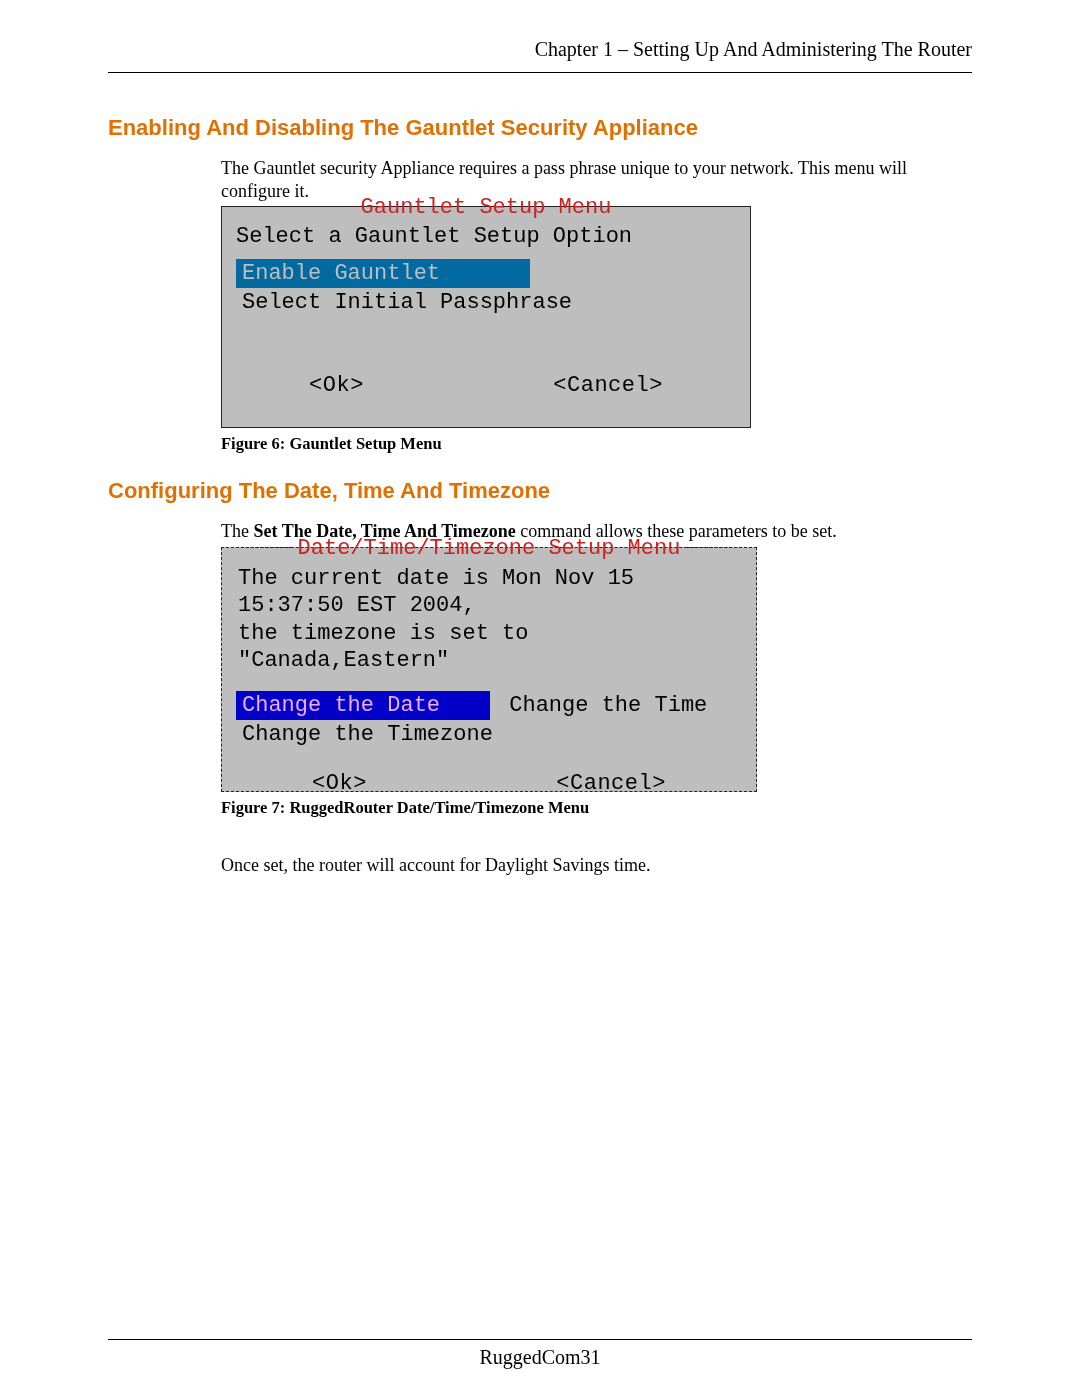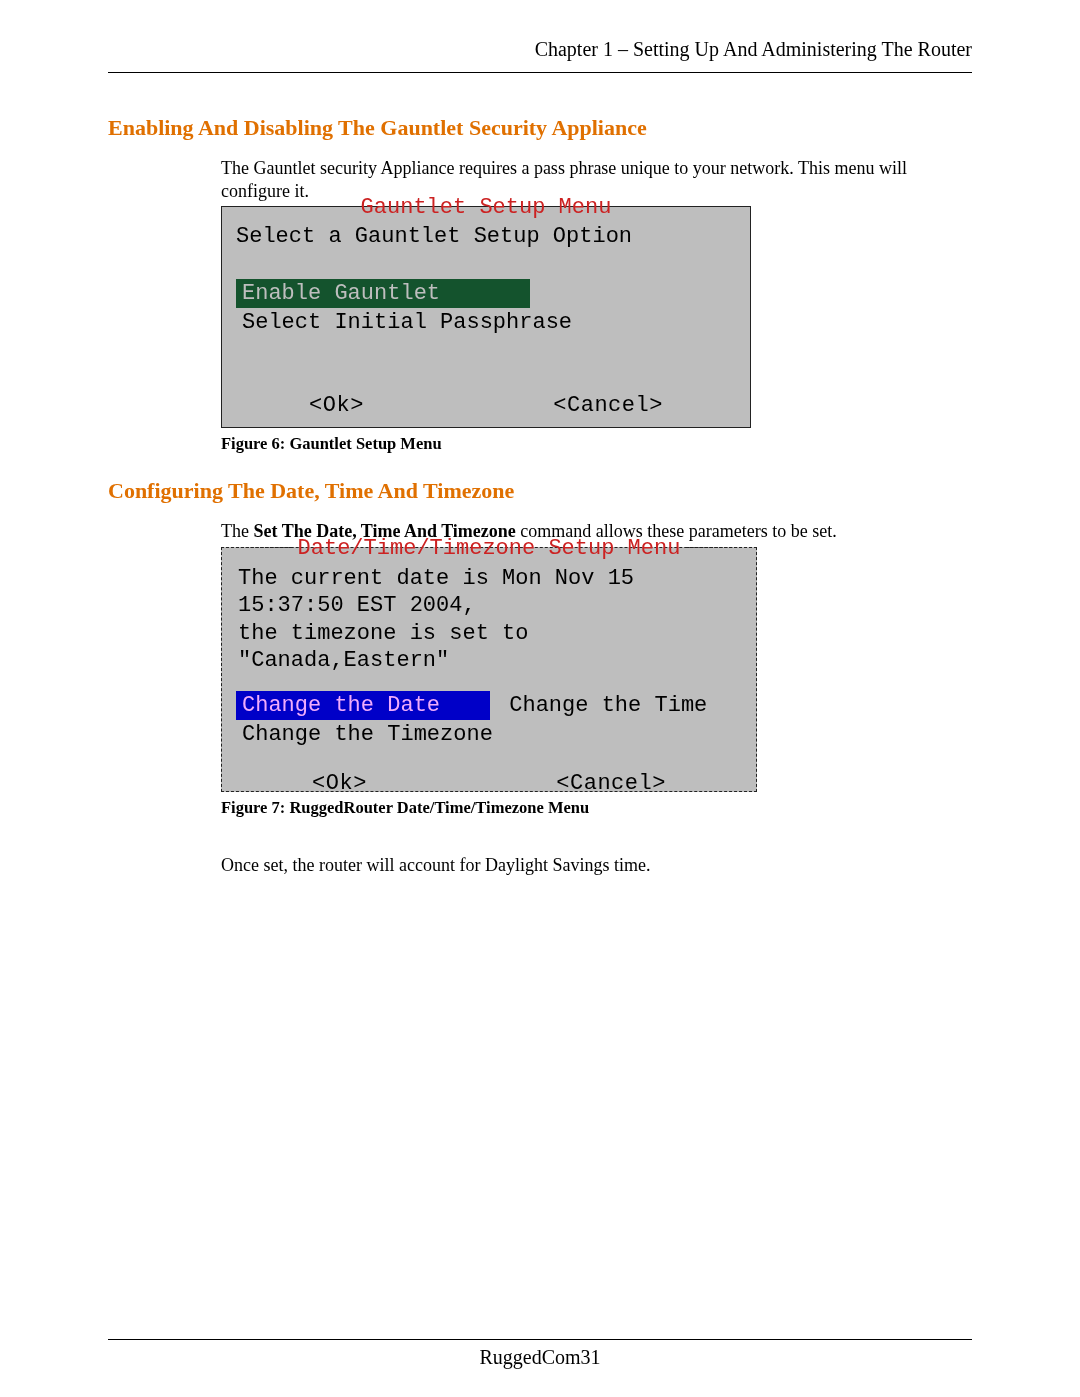--- a/index.html
+++ b/index.html
@@ -14,21 +14,21 @@
     flex-direction: column;
   }
   .chapter-header {
     text-align: right;
     font-size: 20px;
     padding-bottom: 11px;
     border-bottom: 1px solid #000;
     margin-bottom: 42px;
   }
   h2.section {
-    font-family: Liberation Serif, serif;
+    font-family: Liberation Sans, sans-serif;
     color: #e07000;
     font-weight: bold;
     font-size: 22px;
     margin-bottom: 16px;
   }
   .body-text {
     font-size: 18px;
     margin-left: 113px;
     line-height: 1.25;
   }
@@ -64,21 +64,21 @@
     margin-bottom: 4px;
   }
   .term .title-row .rule {
     border-top: 1px solid #222;
     flex: 1;
     height: 0;
     margin-top: 11px;
   }
   .title-row { display: flex; align-items: flex-start; }
   .opt { padding: 2px 6px; display: inline-block; white-space: pre; }
-  .opt.sel-red { background: #14532d; color: #bebebe; margin-top: 20px; }
+  .opt.sel-red { background: #0369a1; color: #bebebe; }
   .opt.sel-blue { background: #0000c8; color: #f0abfc; }
   .opts { text-align: center; }
   .opts-col { display: inline-block; text-align: left; }
   .btn-row { text-align: center; margin-top: 36px; letter-spacing: 0.5px; }
   .btn-row .btn { display: inline-block; padding: 0 6px; }
   .btn-row .gap { display: inline-block; width: 150px; }
   
   .term.dashed {
     border-style: dashed;
     border-width: 1px;

